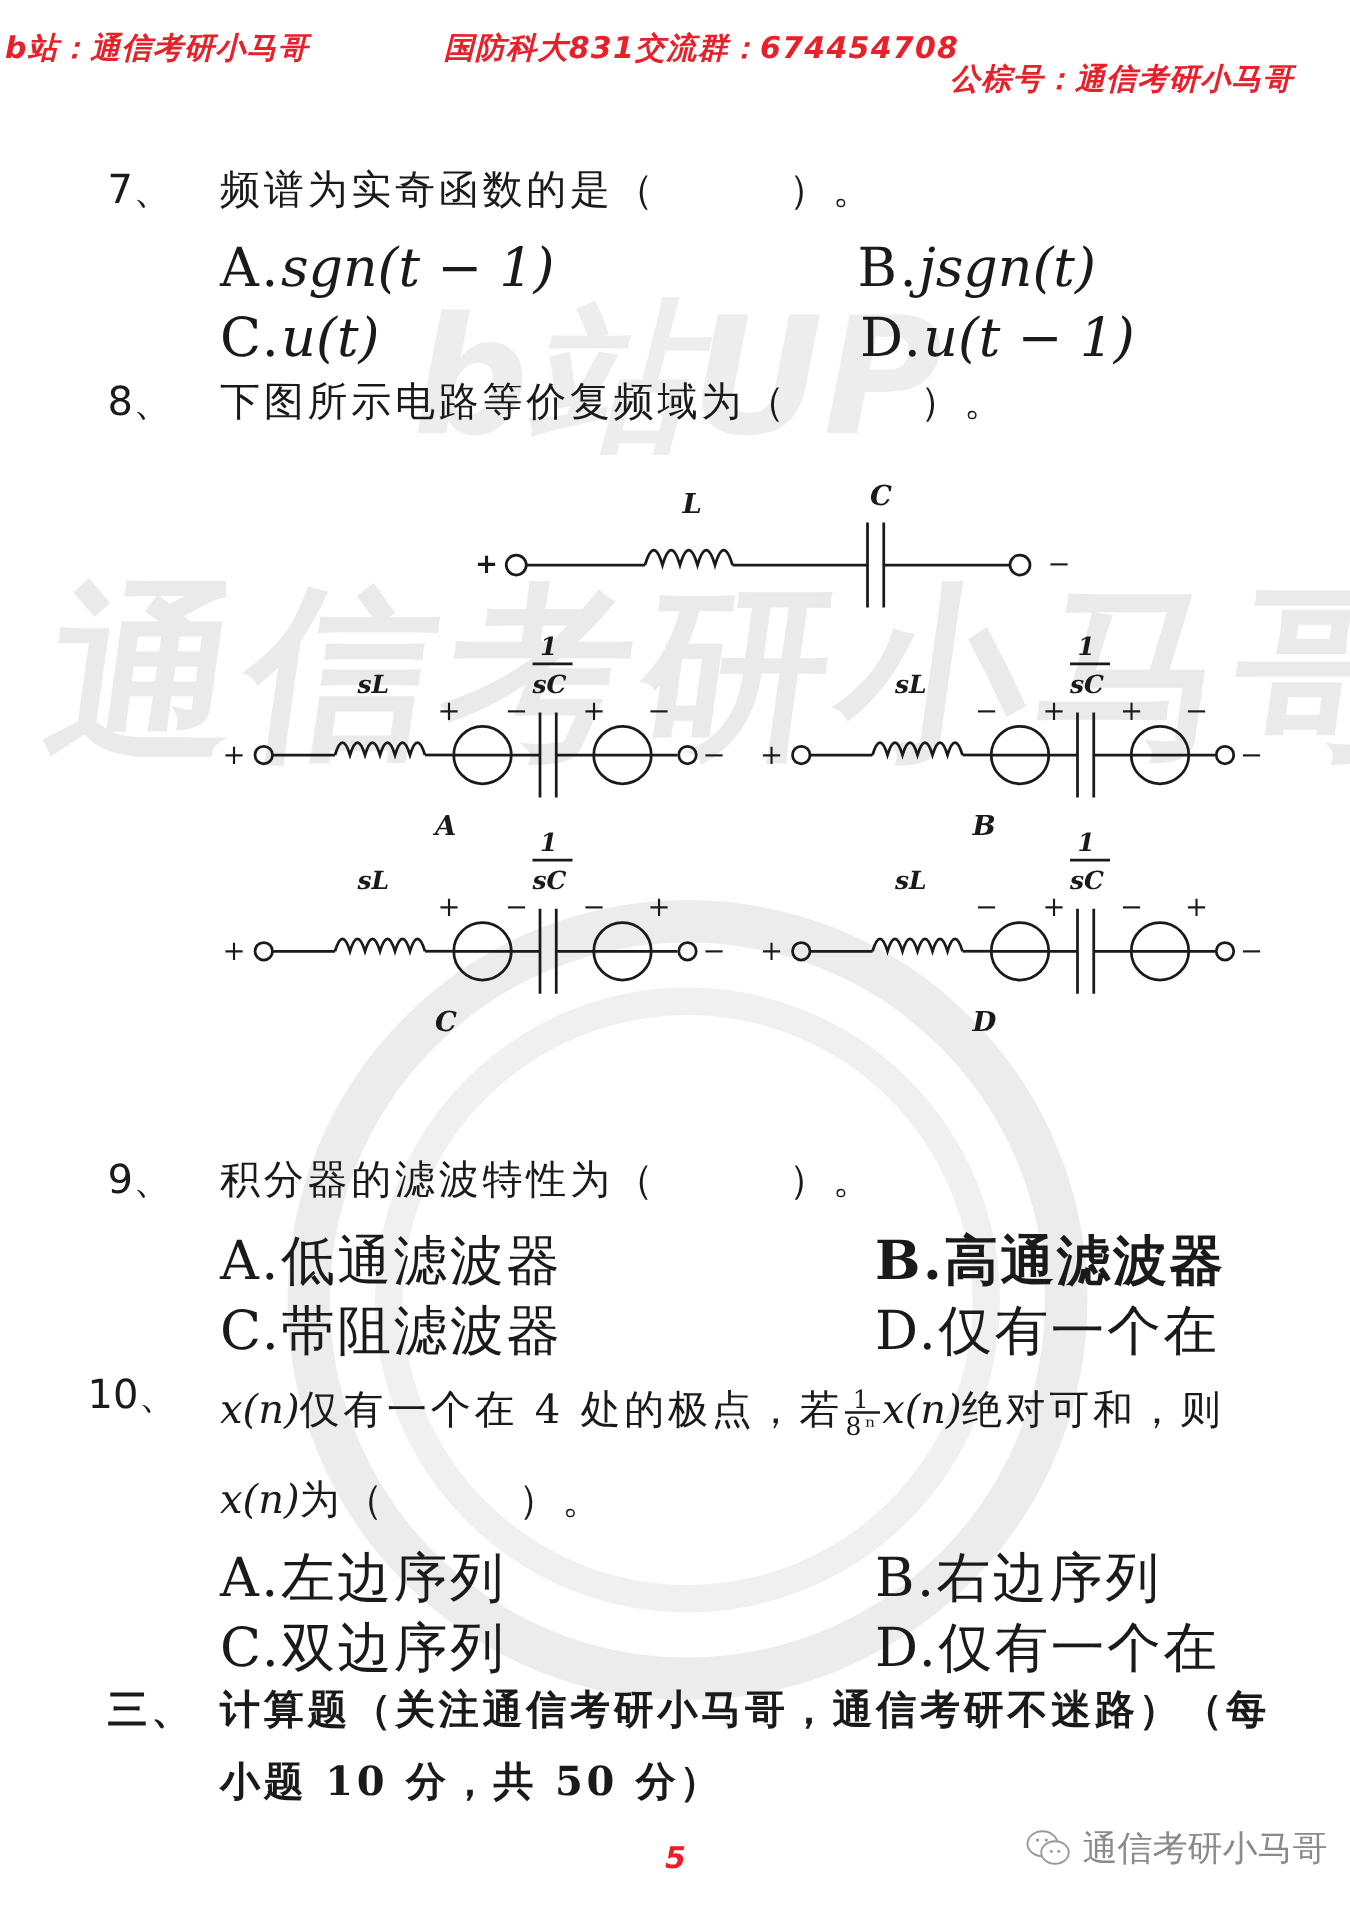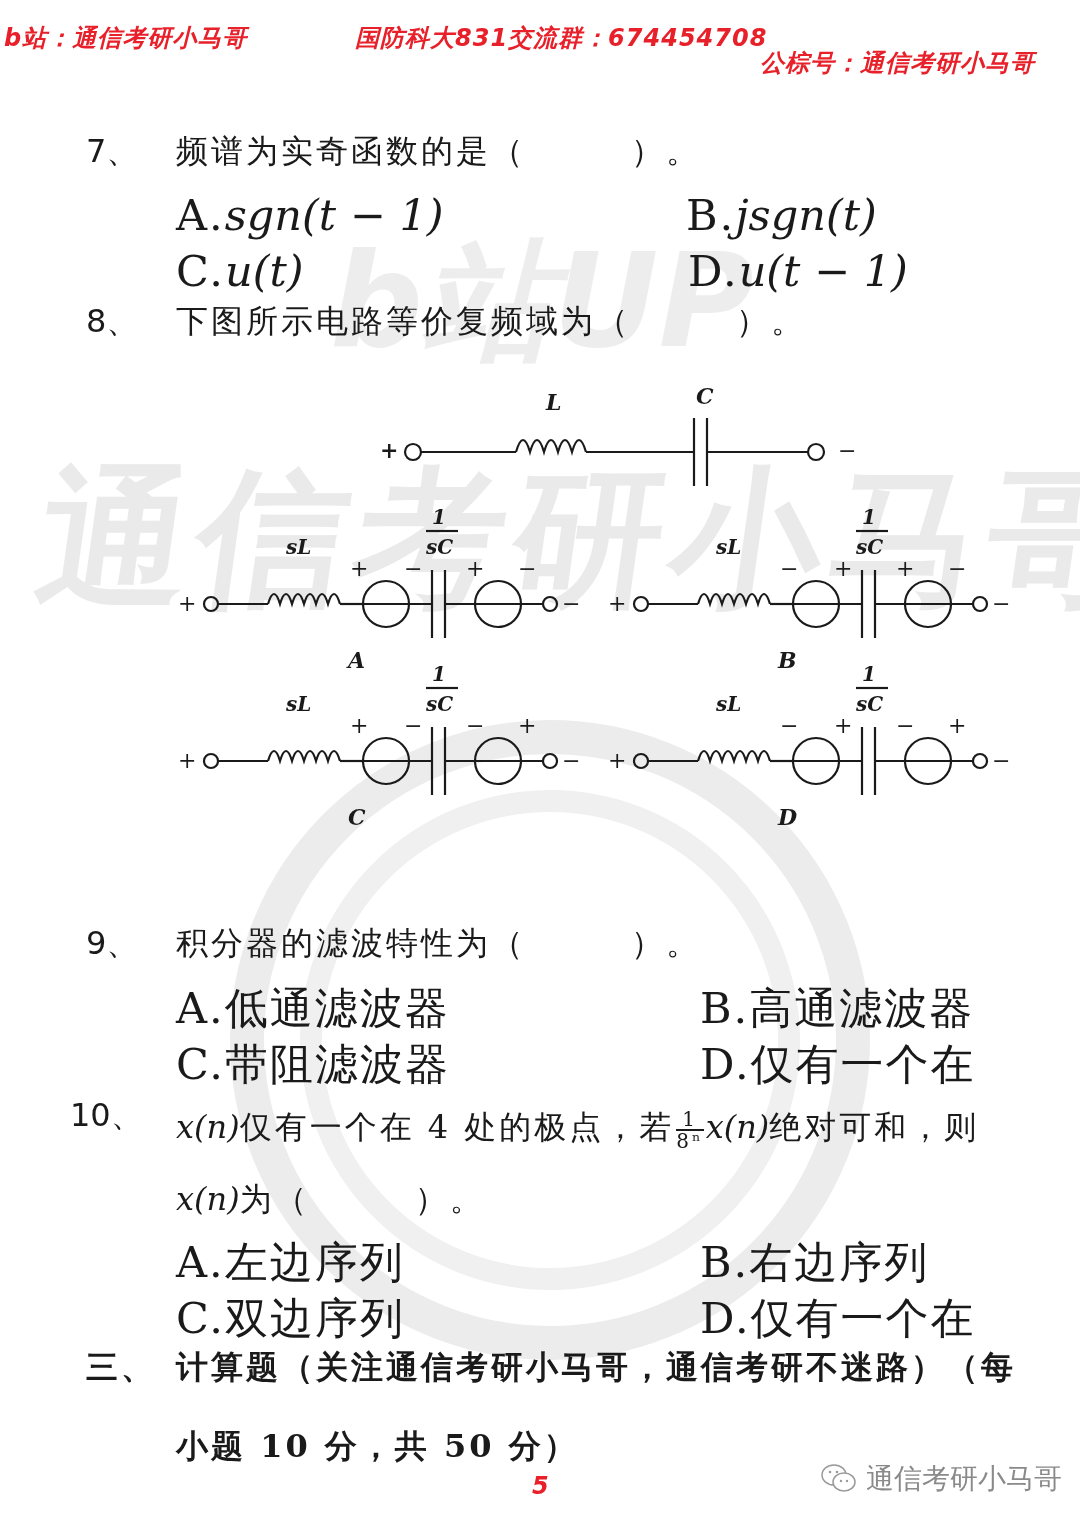--- a/index.html
+++ b/index.html
@@ -192,21 +192,21 @@
           <text x="172" y="308" font-size="22" fill="#1a1a1a" stroke="none" class="lbl">D</text>
         </g>
       </g>
   </svg>
 </div>
 
 <div>
   <div class="q-num" style="left:86px;top:922px;">9、</div>
   <div class="q-text" style="left:176px;top:922px;">积分器的滤波特性为（　　　）。</div>
   <div class="opt" style="left:176px;top:980px;">A.低通滤波器</div>
-  <div class="opt" style="left:700px;top:980px;">B.高通滤波器</div>
+  <div class="opt" style="left:700px;top:980px;font-weight:bold;">B.高通滤波器</div>
   <div class="opt" style="left:176px;top:1036px;">C.带阻滤波器</div>
   <div class="opt" style="left:700px;top:1036px;">D.仅有一个在</div>
 </div>
 
 <div>
   <div class="q-num" style="left:70px;top:1094px;">10、</div>
   <div class="q-text" style="left:176px;top:1106px;">
     <span class="math">x(n)</span><span>仅有一个在 4 处的极点，若</span><span class="frac"><span class="num">1</span><span class="den">8ⁿ</span></span><span class="math">x(n)</span><span>绝对可和，则</span>
   </div>
   <div class="q-text" style="left:176px;top:1178px;">
@@ -214,21 +214,21 @@
   </div>
   <div class="opt" style="left:176px;top:1234px;">A.左边序列</div>
   <div class="opt" style="left:700px;top:1234px;">B.右边序列</div>
   <div class="opt" style="left:176px;top:1290px;text-align:right;">C.双边序列</div>
   <div class="opt" style="left:700px;top:1290px;">D.仅有一个在</div>
 </div>
 
 <div>
   <div class="section" style="left:86px;top:1346px;">三、</div>
   <div class="section" style="left:176px;top:1346px;">计算题（关注通信考研小马哥，通信考研不迷路）（每</div>
-  <div class="section" style="left:176px;top:1404px;margin-top:21px;">小题 10 分，共 50 分）</div>
+  <div class="section" style="left:176px;top:1404px;">小题 10 分，共 50 分）</div>
 </div>
 
 <div class="page-num">5</div>
 <div class="footer-brand">
   <span class="wechat-icon">
     <svg width="38" height="32" viewBox="0 0 38 32">
       <ellipse cx="14" cy="12" rx="12" ry="10" fill="#fff" stroke="#9a9a9a" stroke-width="1.5"></ellipse>
       <ellipse cx="24" cy="19" rx="11" ry="9" fill="#fff" stroke="#9a9a9a" stroke-width="1.5"></ellipse>
       <circle cx="10" cy="9" r="1.3" fill="#9a9a9a"></circle>
         <circle cx="17" cy="9" r="1.3" fill="#9a9a9a"></circle>

